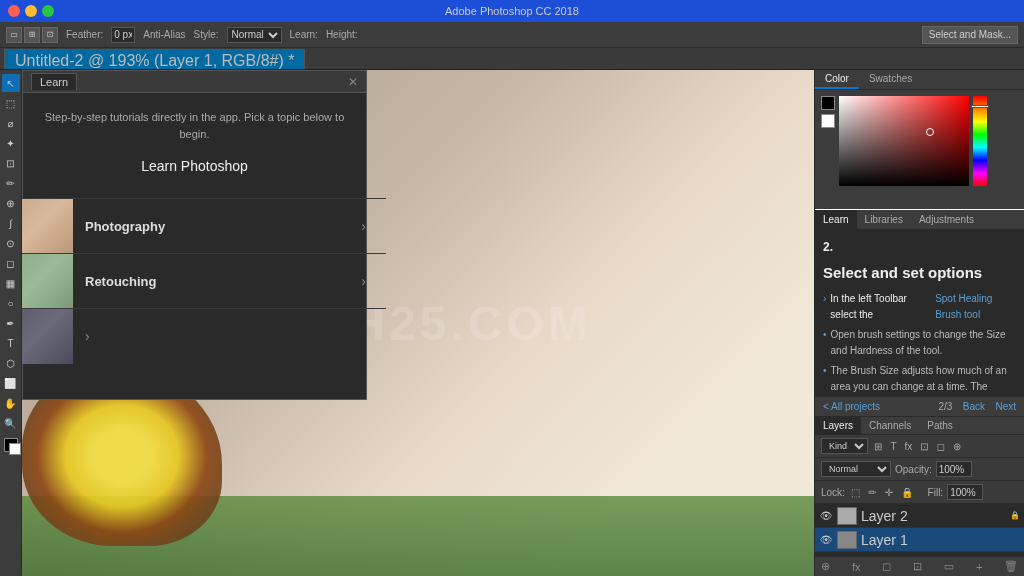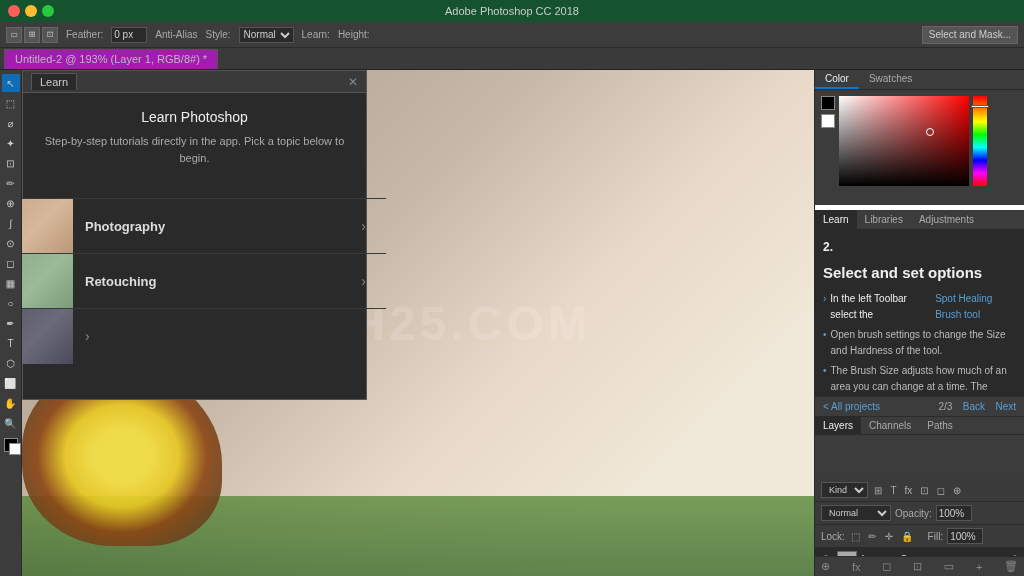--- a/index.html
+++ b/index.html
@@ -1,21 +1,21 @@
 <!DOCTYPE html>
 <html><head>
   <meta charset="utf-8">
   <style>
     * { margin: 0; padding: 0; box-sizing: border-box; }
     body { width: 1024px; height: 576px; overflow: hidden; background: #1e1e1e; font-family: -apple-system, 'Helvetica Neue', Arial, sans-serif; font-size: 11px; color: #ccc; }
 
     
     #title-bar {
       height: 22px;
-      background: #14532d;
+      background: #1d4ed8;
       display: flex;
       align-items: center;
       justify-content: center;
       position: relative;
     }
     #window-controls {
       position: absolute;
       left: 8px;
       display: flex;
       gap: 5px;
@@ -57,21 +57,21 @@
       display: flex; align-items: center; justify-content: center;
       font-size: 8px; color: #ccc;
       cursor: pointer;
     }
     .opt-label { color: #aaa; font-size: 10px; }
     .opt-input {
       background: #2a2a2a;
       border: 1px solid #555;
       color: #ccc;
       font-size: 10px;
-      width: 36px;
+      width: 24px;
       height: 16px;
       padding: 0 2px;
     }
     .opt-select {
       background: #2a2a2a;
       border: 1px solid #555;
       color: #ccc;
       font-size: 10px;
       height: 16px;
     }
@@ -89,29 +89,28 @@
     
     #tab-bar {
       height: 22px;
       background: #3a3a3a;
       display: flex;
       align-items: center;
       padding: 0 4px;
       border-bottom: 1px solid #222;
     }
     .tab {
-      background: #a21caf;
+      background: #0369a1;
       border: 1px solid #555;
       border-bottom: none;
       padding: 2px 10px;
-      font-size: 11px;
+      font-size: 16px;
       color: #bbb;
       height: 20px;
       display: flex;
-      align-items: center;
     }
 
     
     #main-layout {
       display: flex;
       height: calc(576px - 22px - 26px - 22px);
     }
 
     
     #left-toolbar {
@@ -296,21 +295,21 @@
       width: 210px;
       background: #3c3c3c;
       border-left: 1px solid #2a2a2a;
       display: flex;
       flex-direction: column;
     }
 
     
     #color-panel {
       height: 140px;
-      border-bottom: 5px solid #ffffff;
+      border-bottom: 1px solid #ffffff;
     }
     #color-panel-tabs {
       display: flex;
       border-bottom: 1px solid #2a2a2a;
       background: #3c3c3c;
     }
     .panel-tab {
       padding: 3px 10px;
       font-size: 10px;
       color: #aaa;
@@ -457,21 +456,20 @@
       cursor: pointer;
     }
     .layers-tab.active { color: #eee; background: #2a2a2a; }
     #layers-toolbar {
       padding: 3px 6px;
       display: flex;
       align-items: center;
       gap: 4px;
       background: #3a3a3a;
       border-bottom: 1px solid #2a2a2a;
-      margin-top: 44px;
     }
     .layers-control {
       background: #2a2a2a;
       border: 1px solid #555;
       color: #ccc;
       font-size: 9px;
       height: 16px;
       padding: 0 3px;
     }
     .layers-icon-btn {
@@ -601,22 +599,22 @@
     <div id="tooltip-bubble">
       <span>Select the Spot Healing Brush tool 🔧</span>
     </div>
 
     <div id="learn-panel">
       <div id="learn-panel-header">
         <div id="learn-panel-title-tab">Learn</div>
         <span id="learn-panel-close">✕</span>
       </div>
       <div id="learn-panel-content">
+        <div id="learn-panel-subtitle">Step-by-step tutorials directly in the app. Pick a topic below to begin.</div>
         <div id="learn-panel-main-title">Learn Photoshop</div>
-        <div id="learn-panel-subtitle">Step-by-step tutorials directly in the app. Pick a topic below to begin.</div>
       </div>
 
       <div class="topic-item">
         <div class="topic-thumb" style="background: linear-gradient(135deg, #c8a88a 0%, #d8b89a 50%, #b89878 100%);"></div>
         <span class="topic-label">Photography</span>
         <span class="topic-arrow">›</span>
       </div>
       <div class="topic-item">
         <div class="topic-thumb" style="background: linear-gradient(135deg, #8aaa88 0%, #9aba98 50%, #7a9a78 100%);"></div>
         <span class="topic-label">Retouching</span>

